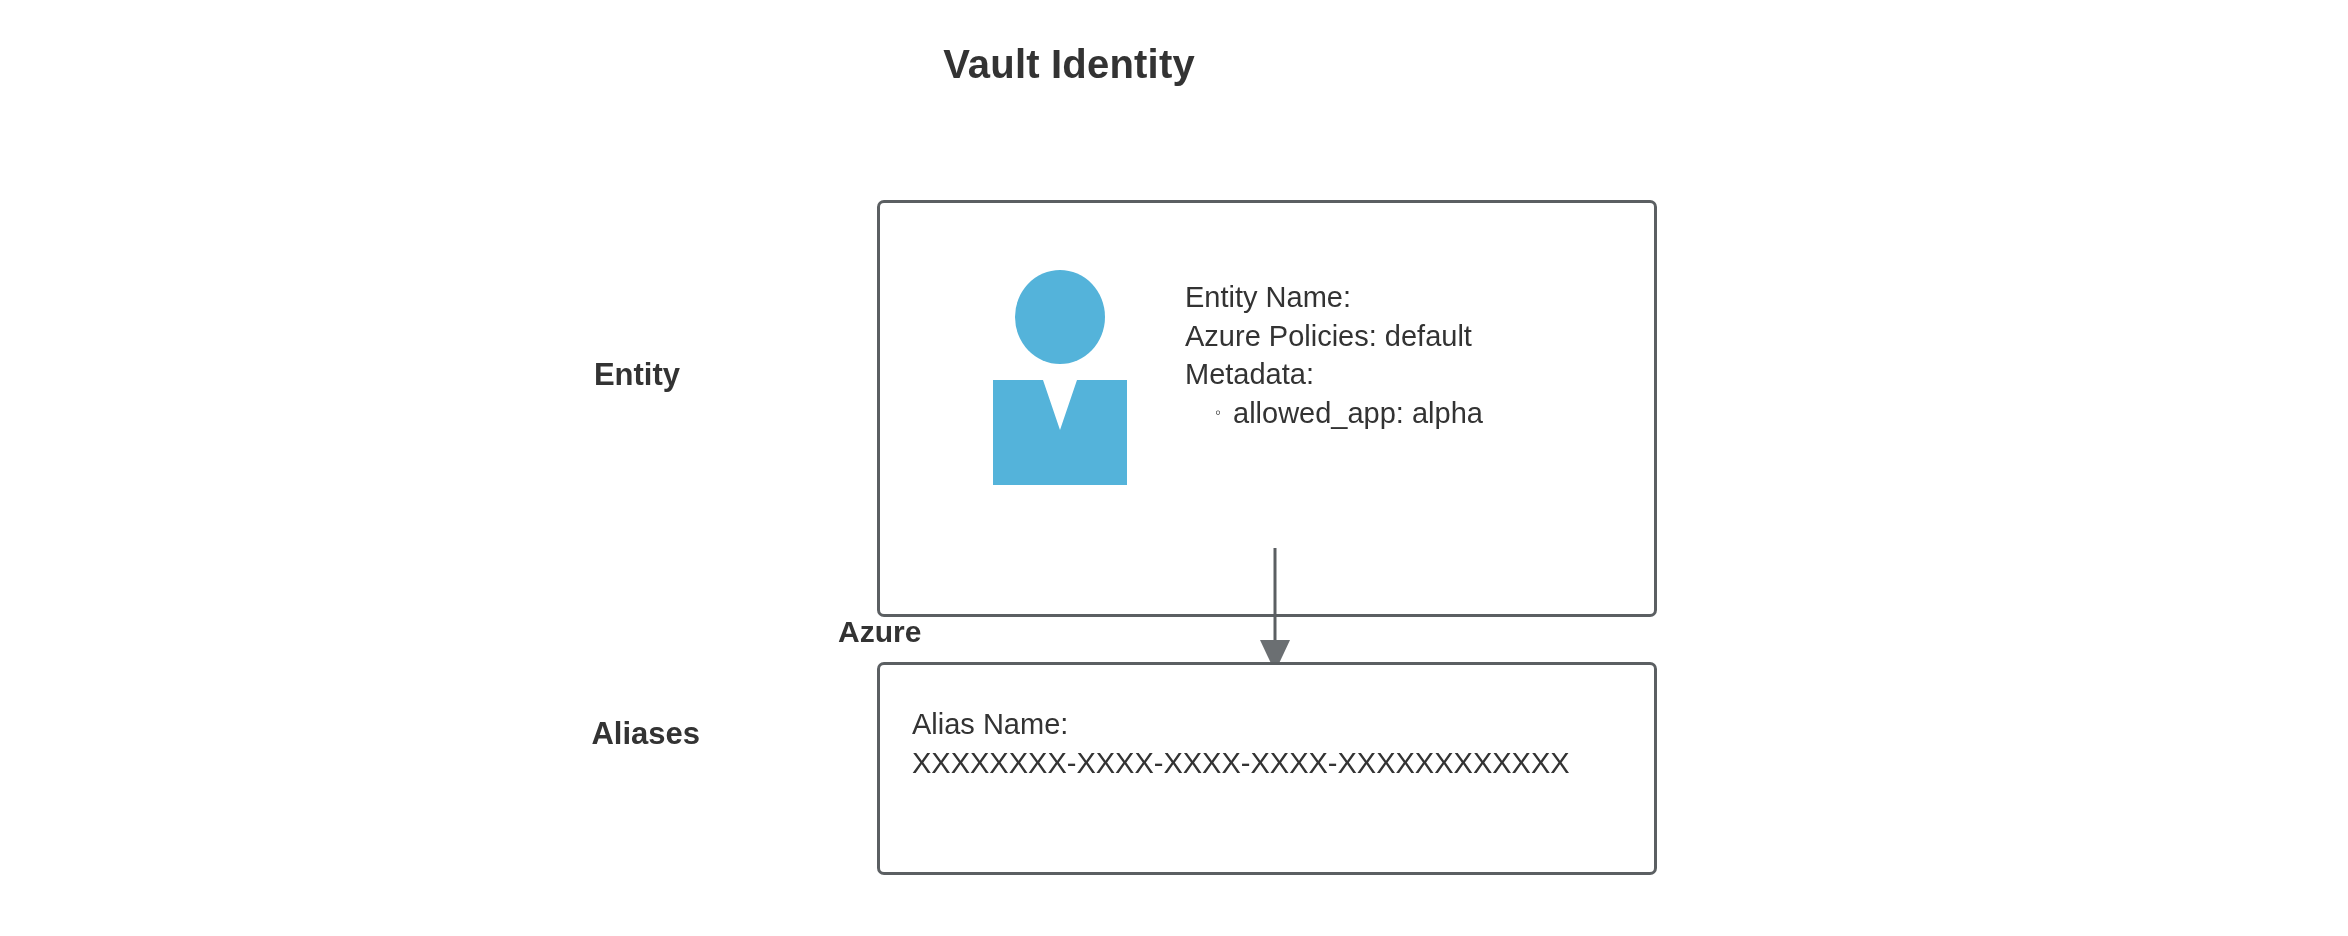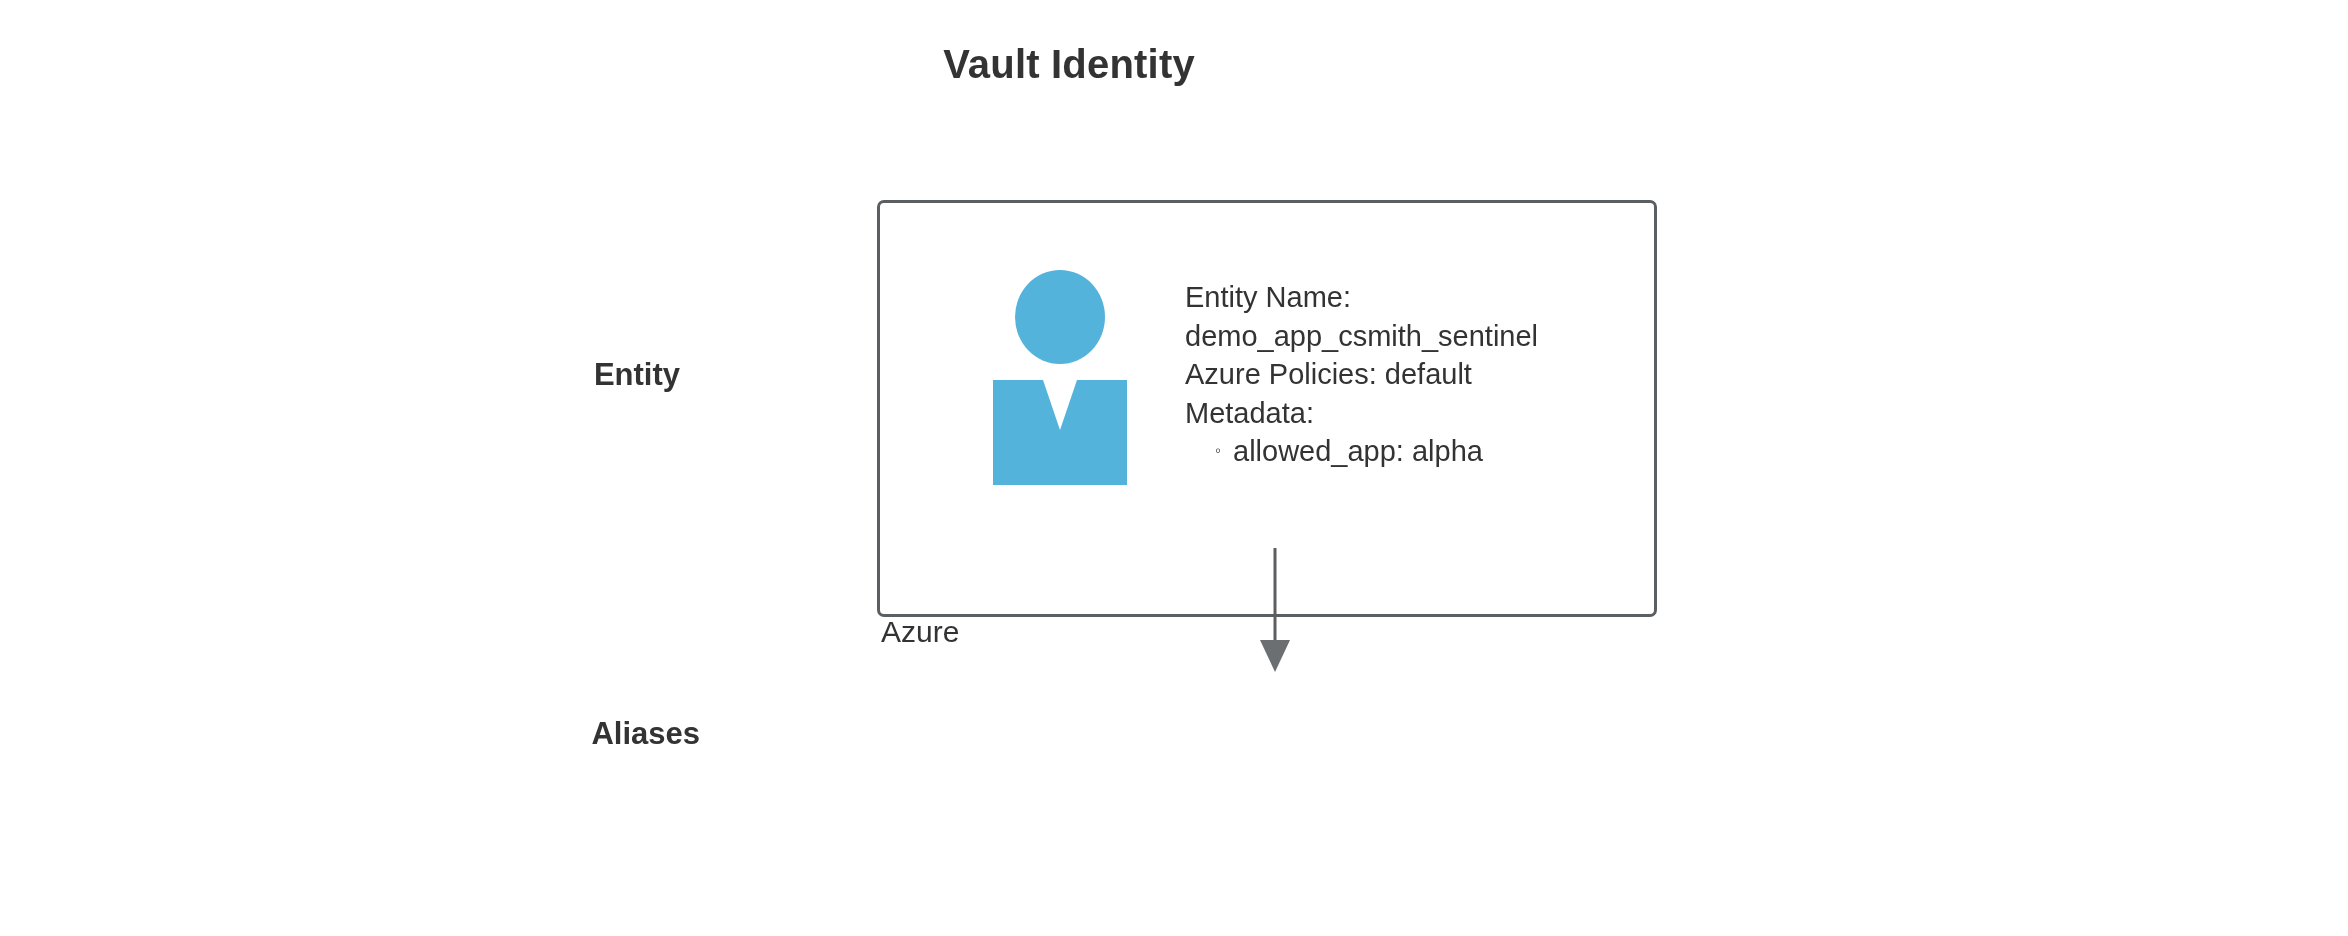--- a/index.html
+++ b/index.html
@@ -76,24 +76,24 @@
   #alias-box {
     left: 877px;
     top: 662px;
     width: 780px;
     height: 213px;
   }
 
   
   #azure-label {
     position: absolute;
-    left: 881px;
+    left: 838px;
     top: 615px;
     font-size: 30px;
-    font-weight: normal;
+    font-weight: bold;
     color: #333333;
   }
 
   
   #entity-content {
     position: absolute;
     left: 0;
     top: 0;
     width: 100%;
     height: 100%;
@@ -174,35 +174,40 @@
   <div class="node-box" id="entity-box">
     <div id="entity-content">
 
       <svg id="person-icon" viewBox="0 0 160 215" xmlns="http://www.w3.org/2000/svg">
         <ellipse cx="80" cy="47" rx="45" ry="47" fill="#54b3da"></ellipse>
         <path d="M 13 110 L 63 110 L 80 160 L 97 110 L 147 110 L 147 215 L 13 215 Z" fill="#54b3da"></path>
       </svg>
 
       <div id="entity-text">
         <span class="line">Entity Name:</span>
-        <span class="line">demo_app_csmith_sentinel</span>
         <span class="line">Azure Policies: default</span>
         <span class="line">Metadata:</span>
         <ul id="entity-meta-list">
           <li>
             <span class="bullet">◦</span>
             <span>allowed_app: alpha</span>
           </li>
         </ul>
       </div>
 
     </div>
   </div>
 
   <svg id="connector" viewBox="0 0 90 124" xmlns="http://www.w3.org/2000/svg">
     <line x1="45" y1="0" x2="45" y2="96" stroke="#5b5f62" stroke-width="3"></line>
     <polygon points="30,92 60,92 45,124" fill="#6b6f72"></polygon>
   </svg>
 
   <div id="azure-label">Azure</div>
 
+  <div class="node-box" id="alias-box">
+    <div id="alias-text">
+      <span class="line">Alias Name:</span>
+      <span class="line">XXXXXXXX-XXXX-XXXX-XXXX-XXXXXXXXXXXX</span>
+    </div>
+  </div>
 
 </div>
 
 </body></html>

